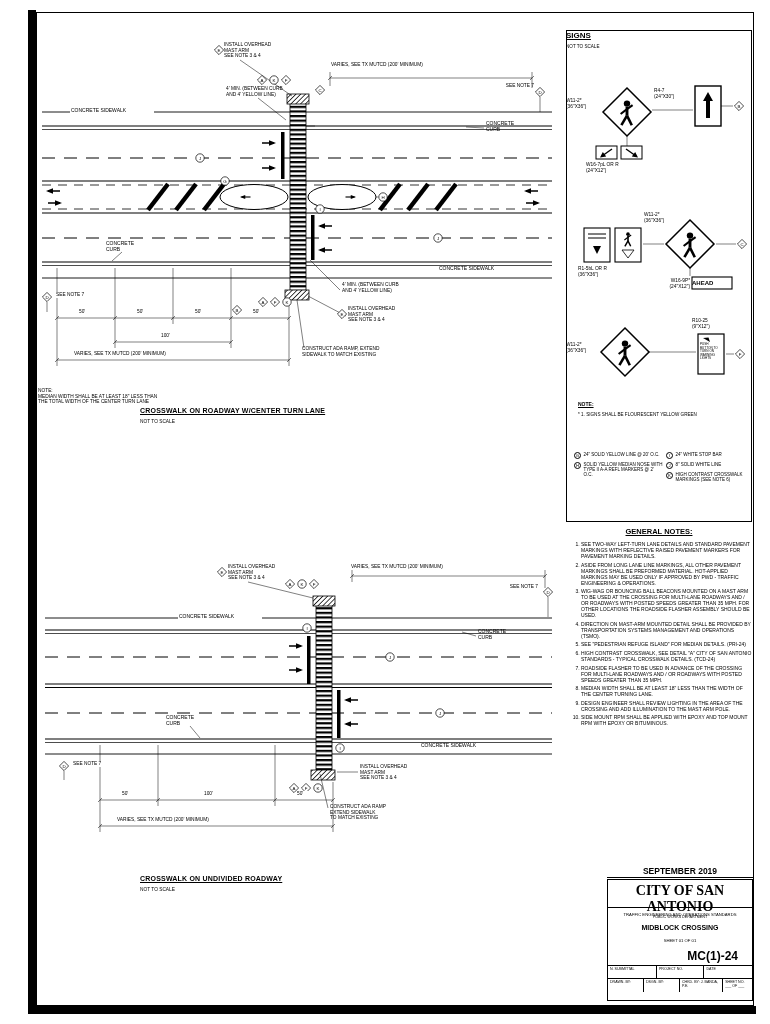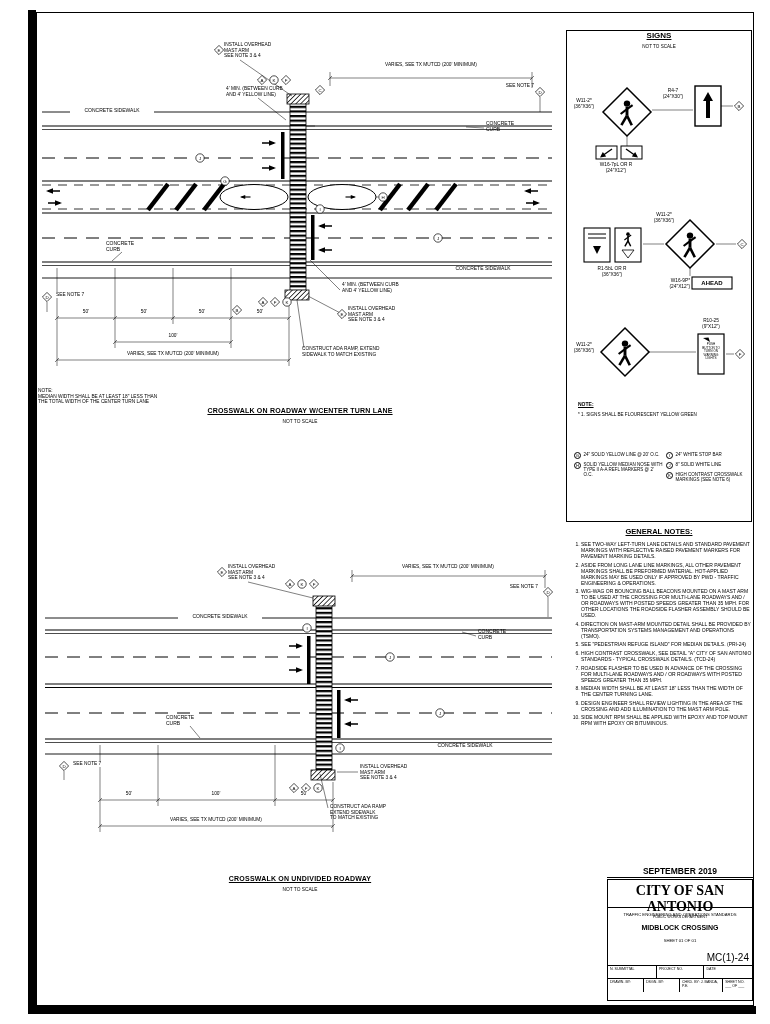--- a/index.html
+++ b/index.html
@@ -1,21 +1,21 @@
 <!DOCTYPE html>
 <html><head>
 <meta charset="utf-8">
 <style>
   * { box-sizing: border-box; }
   html, body { margin:0; padding:0; background:#ffffff; }
   .page { position:relative; width:770px; height:1024px; background:#fff;
           font-family:"Liberation Sans", sans-serif; color:#000; overflow:hidden; }
   .lbl { position:absolute; font-size:5px; line-height:5.8px; color:#000; }
   .sm  { font-size:4.8px; line-height:5.6px; }
-  .c { text-align:center; }
+  .c { text-align:left; }
   .r { text-align:right; }
   .nw { white-space:nowrap; }
   .bgw { background:#fff; padding:0 1px; }
   .b { font-weight:bold; }
   .u { text-decoration:underline; }
   .dim { font-size:4.8px; line-height:5.4px; }
   .title7 { font-size:7px; font-weight:bold; text-decoration:underline; letter-spacing:.2px; }
   .frameL { position:absolute; left:28px; top:10px; width:8px; height:1004px; background:#000; }
   .frameB { position:absolute; left:28px; top:1006px; width:728px; height:8px; background:#000; }
   .sheetB { position:absolute; left:36px; top:12px; width:718px; height:994px; border:1.2px solid #000; }
@@ -37,21 +37,21 @@
   .tb-date { position:absolute; left:607px; top:866px; width:146px; text-align:center;
              font-size:8.5px; font-weight:bold; border-bottom:1px solid #000; padding-bottom:1px; }
   .tb-box { position:absolute; left:607px; top:879px; width:146px; height:122px; border:1px solid #000; }
   .tb-c1 { height:28px; border-bottom:1px solid #000; text-align:center; }
   .tb-agency { font-family:Liberation Serif, serif; font-size:14px; font-weight:bold; padding-top:3px; }
   .tb-dept { font-size:3.7px; }
   .tb-c2 { position:relative; height:58px; border-bottom:1px solid #000; text-align:center; }
   .tb-standards { font-size:4.2px; padding-top:4px; }
   .tb-title { font-size:7px; font-weight:bold; margin-top:7px; }
   .tb-sheetof { font-size:4.2px; margin-top:7px; }
-  .tb-code { position:absolute; right:3px; bottom:2px; font-size:10px; font-weight:normal; }
+  .tb-code { position:absolute; right:14px; bottom:2px; font-size:12px; font-weight:bold; }
   .tb-row { display:flex; border-bottom:1px solid #000; }
   .tb-row:last-child { border-bottom:none; }
   .tb-cell { border-right:1px solid #000; font-size:3.6px; padding:1px 2px; overflow:hidden; }
   .tb-cell:last-child { border-right:none; }
   .lines3 div { white-space:nowrap; }
 </style>
 </head>
 <body>
 
 <div class="page">

